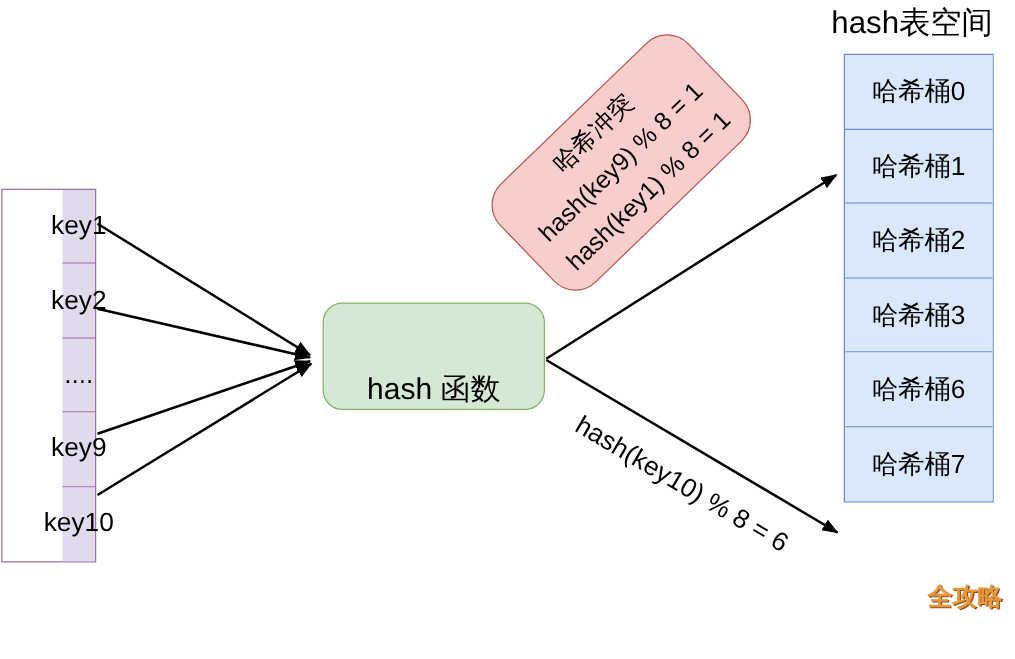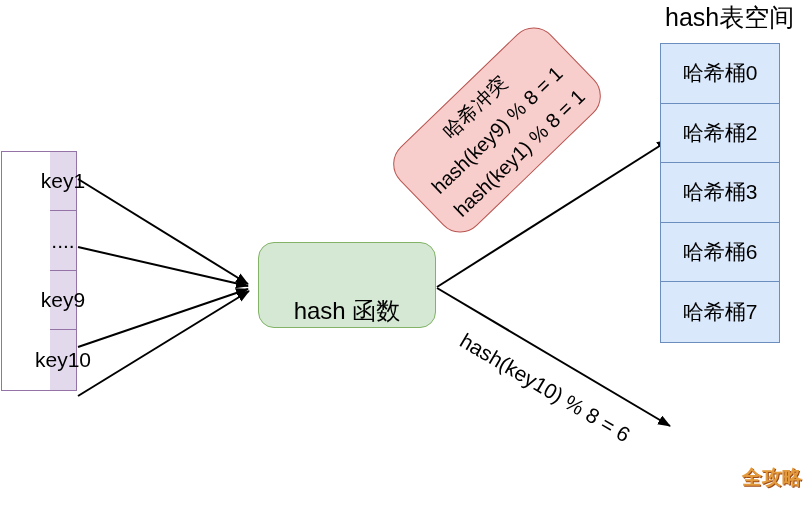--- a/index.html
+++ b/index.html
@@ -88,21 +88,21 @@
     position: absolute;
     left: 665px; top: 1px;
     width: 147px;
     text-align: left;
     font-size: 25px;
     z-index: 2;
     white-space: nowrap;
   }
   .bucket-column {
     position: absolute;
-    left: 660px; top: 43px;
+    left: 675px; top: 43px;
     width: 120px;
     border: 1px solid var(--bucket-border, #6c8ebf);
     z-index: 2;
   }
   .bucket-cell {
     width: 100%;
     height: 59.5px;
     background: var(--bucket-fill, #dae8fc);
     border-bottom: 1px solid var(--bucket-border, #6c8ebf);
     display: flex;
@@ -151,39 +151,41 @@
     <line class="arrow-line" x1="78" y1="179" x2="248" y2="284" marker-end="url(#ah)"></line>
     <line class="arrow-line" x1="78" y1="247" x2="248" y2="286" marker-end="url(#ah)"></line>
     <line class="arrow-line" x1="78" y1="347" x2="248" y2="289" marker-end="url(#ah)"></line>
     <line class="arrow-line" x1="78" y1="396" x2="249" y2="291" marker-end="url(#ah)"></line>
     <line class="arrow-line" x1="437" y1="287" x2="669" y2="140" marker-end="url(#ah)"></line>
     <line class="arrow-line" x1="437" y1="288" x2="670" y2="426" marker-end="url(#ah)"></line>
   </svg>
 
   <div class="key-column">
     <div class="key-cell">key1</div>
+    <div class="key-cell">key2</div>
     <div class="key-cell">....</div>
     <div class="key-cell">key9</div>
     <div class="key-cell">key10</div>
   </div>
 
   <div class="hash-func-box">
     <span>hash 函数</span>
   </div>
 
   <div class="collision-box">
     <div class="collision-line">哈希冲突</div>
     <div class="collision-line">hash(key9) % 8 = 1</div>
     <div class="collision-line">hash(key1) % 8 = 1</div>
   </div>
 
   <div class="bucket-title">hash表空间</div>
 
   <div class="bucket-column">
     <div class="bucket-cell">哈希桶0</div>
+    <div class="bucket-cell">哈希桶1</div>
     <div class="bucket-cell">哈希桶2</div>
     <div class="bucket-cell">哈希桶3</div>
     <div class="bucket-cell">哈希桶6</div>
     <div class="bucket-cell">哈希桶7</div>
   </div>
 
   <div class="mapping-label">hash(key10) % 8 = 6</div>
 
   <div class="watermark">全攻略</div>
 

